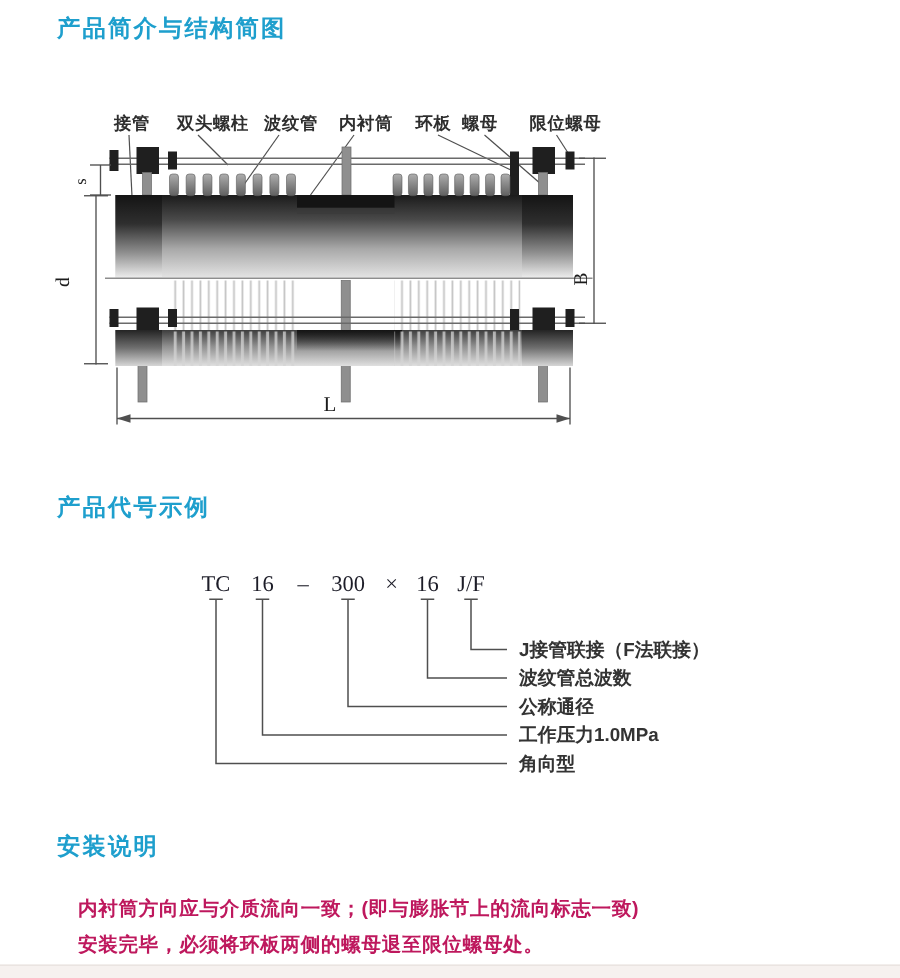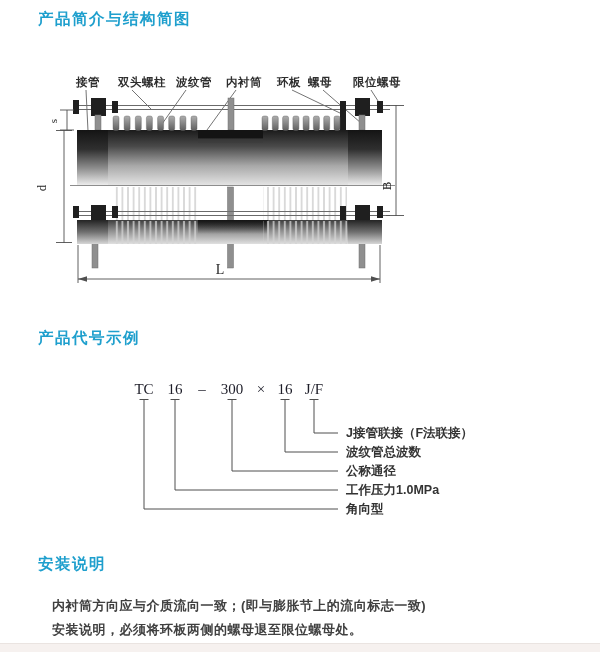--- a/index.html
+++ b/index.html
@@ -6,21 +6,21 @@
   .page{position:relative;width:600px;height:652px;background:#ffffff;overflow:hidden;
         font-family:"Liberation Sans",sans-serif;}
   .sec-title{position:absolute;left:38px;margin:0;font-size:15.5px;font-weight:bold;
              color:#1e9fcd;letter-spacing:1.5px;}
   .t1{top:9px;}
   .t2{top:328px;}
   .t3{top:554px;}
   .diagram{position:absolute;left:30px;top:64px;width:410px;height:250px;}
   .codefig{position:absolute;left:0;top:372px;width:600px;height:170px;}
   .install{position:absolute;left:52px;top:594px;font-size:13px;font-weight:600;
-           color:#404040;line-height:24px;letter-spacing:0.5px;}
+           color:#be185d;line-height:24px;letter-spacing:0.5px;}
   .install p{margin:0;}
   .bottom-strip{position:absolute;left:0;right:0;bottom:0;height:8px;
                 background:#f6f1ef;border-top:1px solid #eae4e1;}
   
   .plabel{font-family:"Liberation Sans",sans-serif;font-size:11.5px;font-weight:600;
           fill:#2e2e2e;text-anchor:middle;letter-spacing:0.5px;}
   .dim{font-family:"Liberation Serif",serif;font-size:13px;fill:#1c1c1c;text-anchor:middle;}
   .dim-s{font-size:11px;}
   .dim-L{font-size:14px;}
   .code{font-family:"Liberation Serif",serif;font-size:15px;fill:#1d1d28;text-anchor:middle;}
@@ -231,17 +231,17 @@
       <text class="callout" x="346" y="103">公称通径</text>
       <text class="callout" x="346" y="122">工作压力1.0MPa</text>
       <text class="callout" x="346" y="141">角向型</text>
     </g>
   </svg>
 
   <h2 class="sec-title t3">安装说明</h2>
 
   <div class="install">
     <p>内衬筒方向应与介质流向一致；(即与膨胀节上的流向标志一致)</p>
-    <p>安装说明，必须将环板两侧的螺母退至限位螺母处。</p>
+    <p>安装完毕，必须将环板两侧的螺母退至限位螺母处。</p>
   </div>
 
   <div class="bottom-strip"></div>
 </div>
 
 </body></html>

